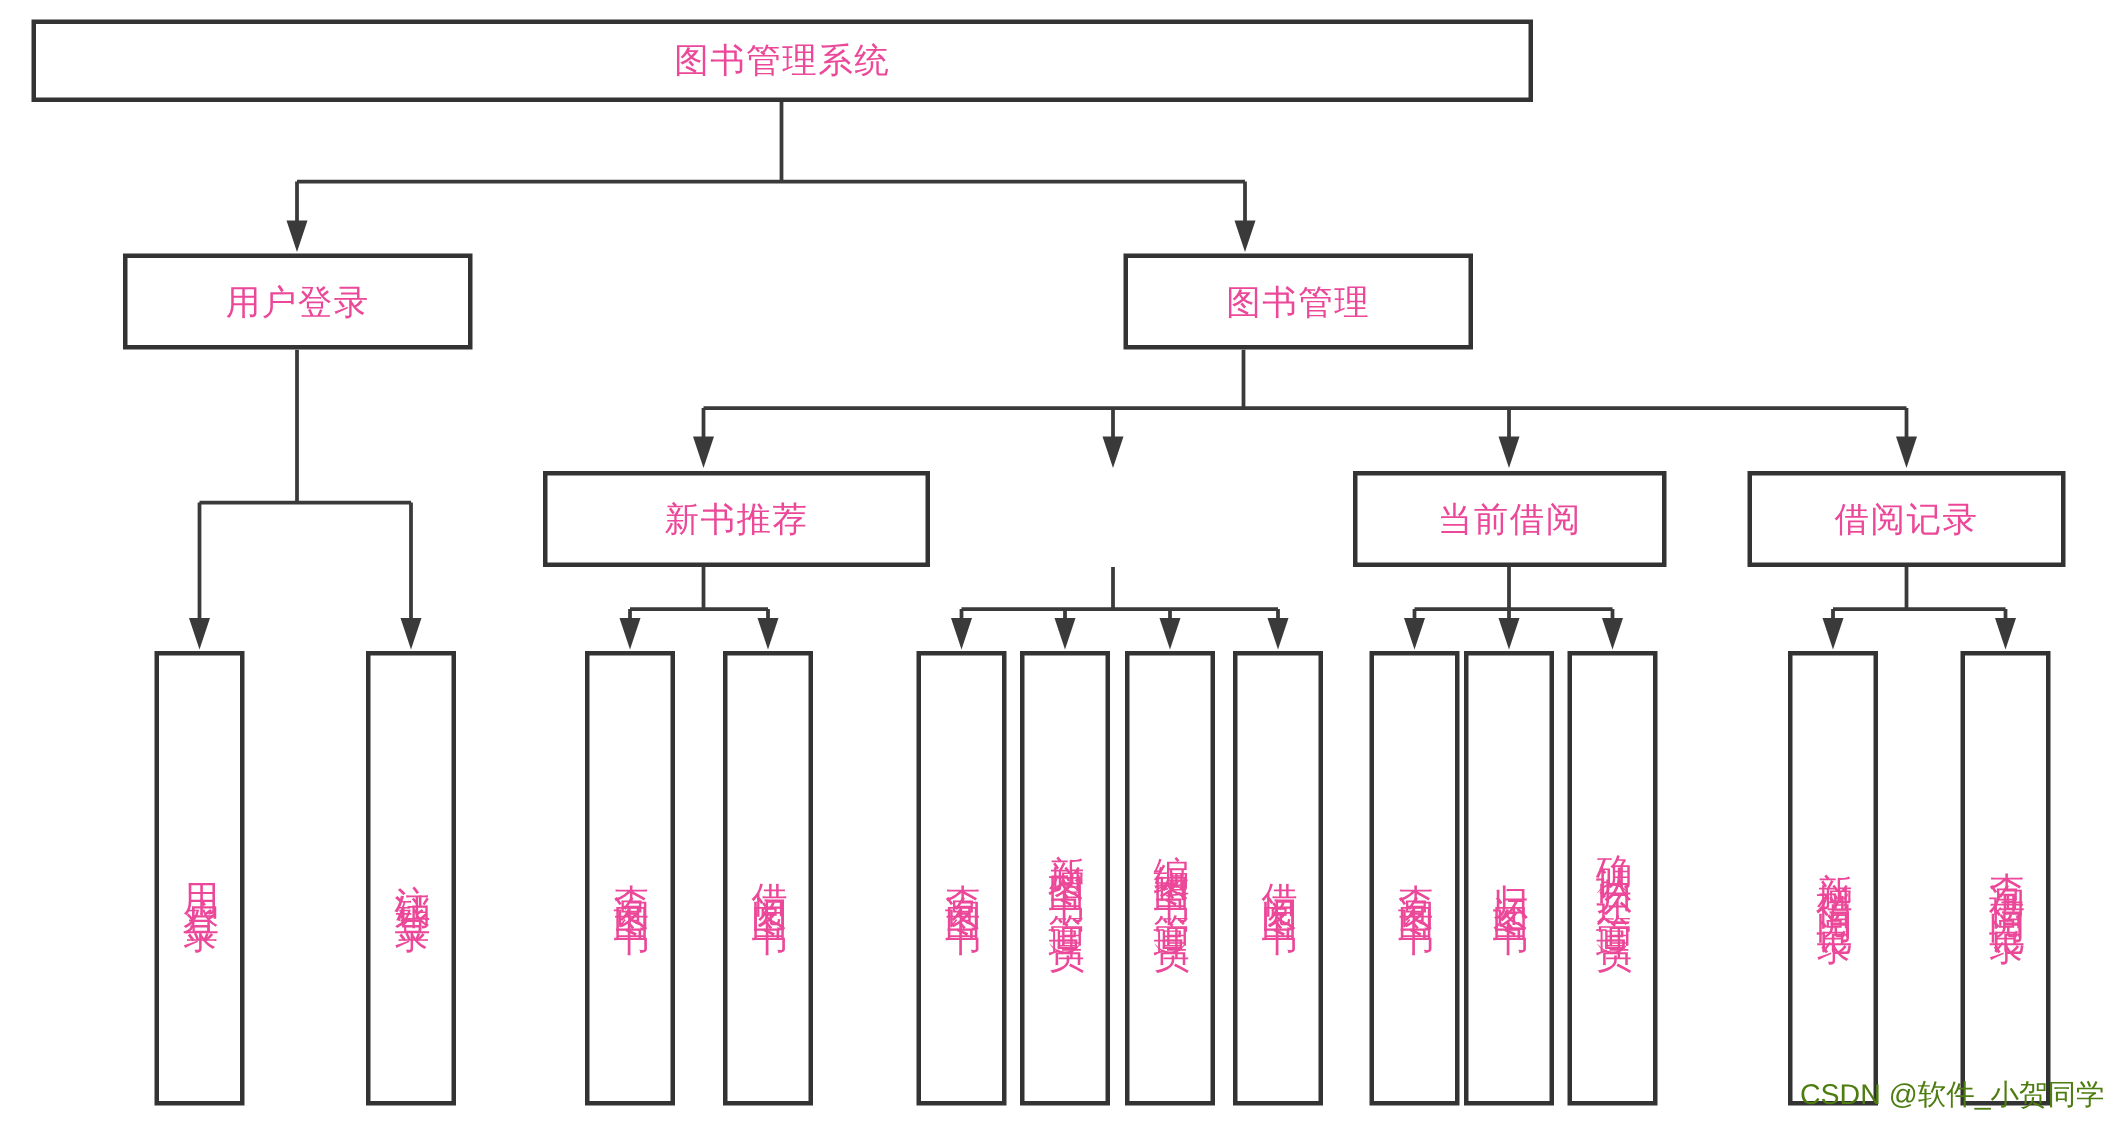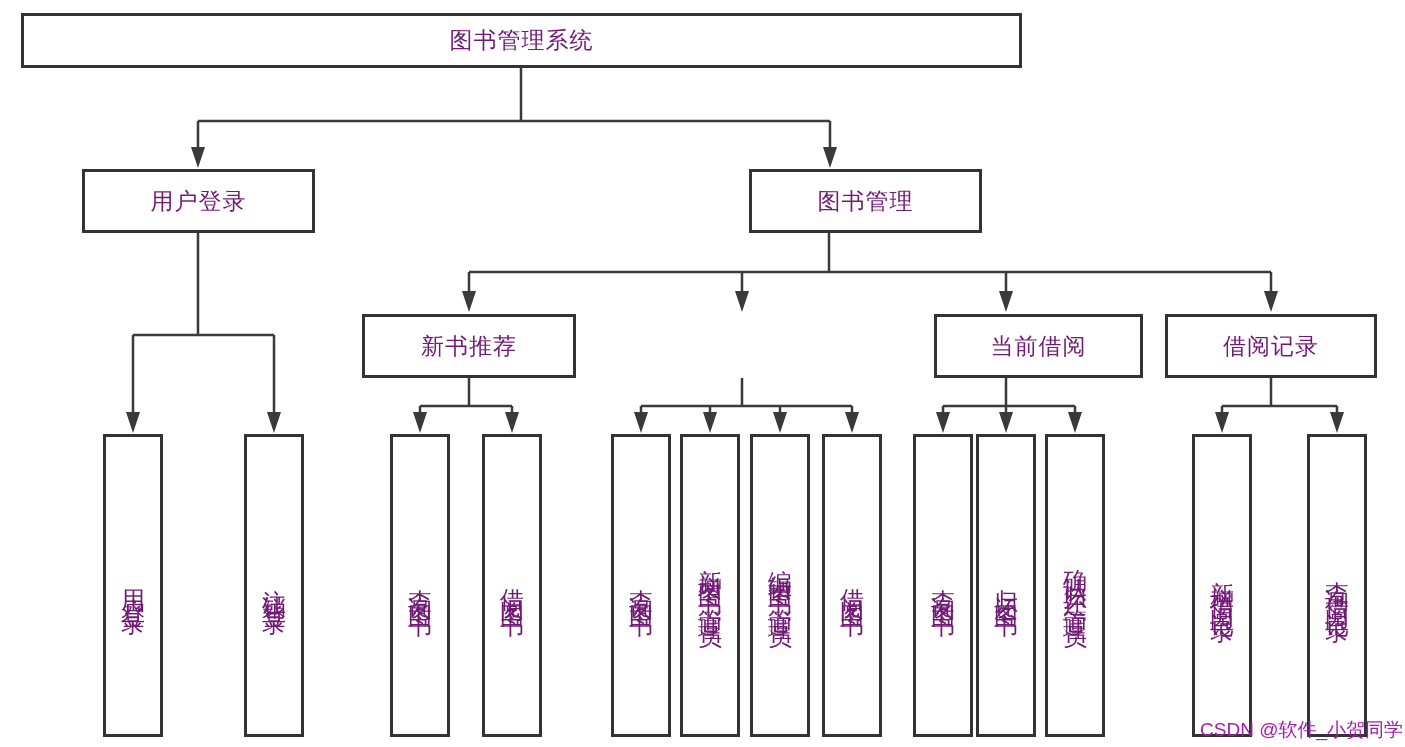--- a/index.html
+++ b/index.html
@@ -14,41 +14,41 @@
   .connectors {
     position: absolute;
     left: 0; top: 0;
     pointer-events: none;
   }
   .box {
     position: absolute;
     box-sizing: border-box;
     border: 3px solid #333333;
     background: #ffffff;
-    color: #701a75;
+    color: #ec4899;
     display: flex;
     align-items: center;
     justify-content: center;
     text-align: center;
     z-index: 2;
   }
   .h { font-size: 23px; letter-spacing: 1px; white-space: nowrap; }
   .v {
     writing-mode: vertical-rl;
     text-orientation: mixed;
     font-size: 24px;
     letter-spacing: 8px;
     line-height: 1;
   }
   .watermark {
     position: absolute;
     right: 2px;
     bottom: 4px;
     font-size: 19px;
-    color: #a21caf;
+    color: #4d7c0f;
     z-index: 5;
     white-space: nowrap;
   }
 </style>
 </head>
 <body>
 
 <div class="stage">
 
   <svg class="connectors" width="1405" height="747" viewBox="0 0 1405 747">
@@ -82,22 +82,22 @@
       <polygon points="1215,412 1229,412 1222,433"></polygon>
       <polygon points="1330,412 1344,412 1337,433"></polygon>
     </g>
   </svg>
 
   <div class="box h" style="left:21px; top:13px; width:1001px; height:55px;">图书管理系统</div>
 
   <div class="box h" style="left:82px; top:169px; width:233px; height:64px;">用户登录</div>
   <div class="box h" style="left:713px; top:169px; width:233px; height:64px;margin-left:36px;">图书管理</div>
 
-  <div class="box h" style="left:362px; top:314px; width:214px; height:64px;">新书推荐</div>
-  <div class="box h" style="left:934px; top:314px; width:209px; height:64px;">当前借阅</div>
+  <div class="box h" style="left:362px; top:314px; width:258px; height:64px;">新书推荐</div>
+  <div class="box h" style="left:902px; top:314px; width:209px; height:64px;">当前借阅</div>
   <div class="box h" style="left:1165px; top:314px; width:212px; height:64px;">借阅记录</div>
 
   <div class="box v" style="left:103px; top:434px; width:60px; height:303px;">用户登录</div>
   <div class="box v" style="left:244px; top:434px; width:60px; height:303px;">注销登录</div>
 
   <div class="box v" style="left:390px; top:434px; width:60px; height:303px;">查询图书</div>
   <div class="box v" style="left:482px; top:434px; width:60px; height:303px;">借阅图书</div>
 
   <div class="box v" style="left:611px; top:434px; width:60px; height:303px;">查询图书</div>
   <div class="box v" style="left:680px; top:434px; width:60px; height:303px;">新增图书（管理员）</div>

